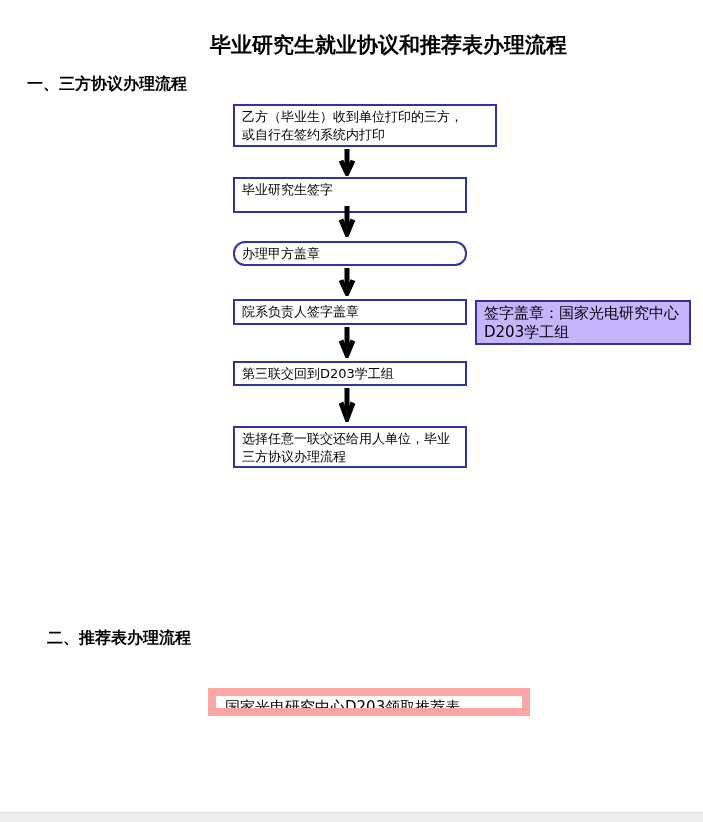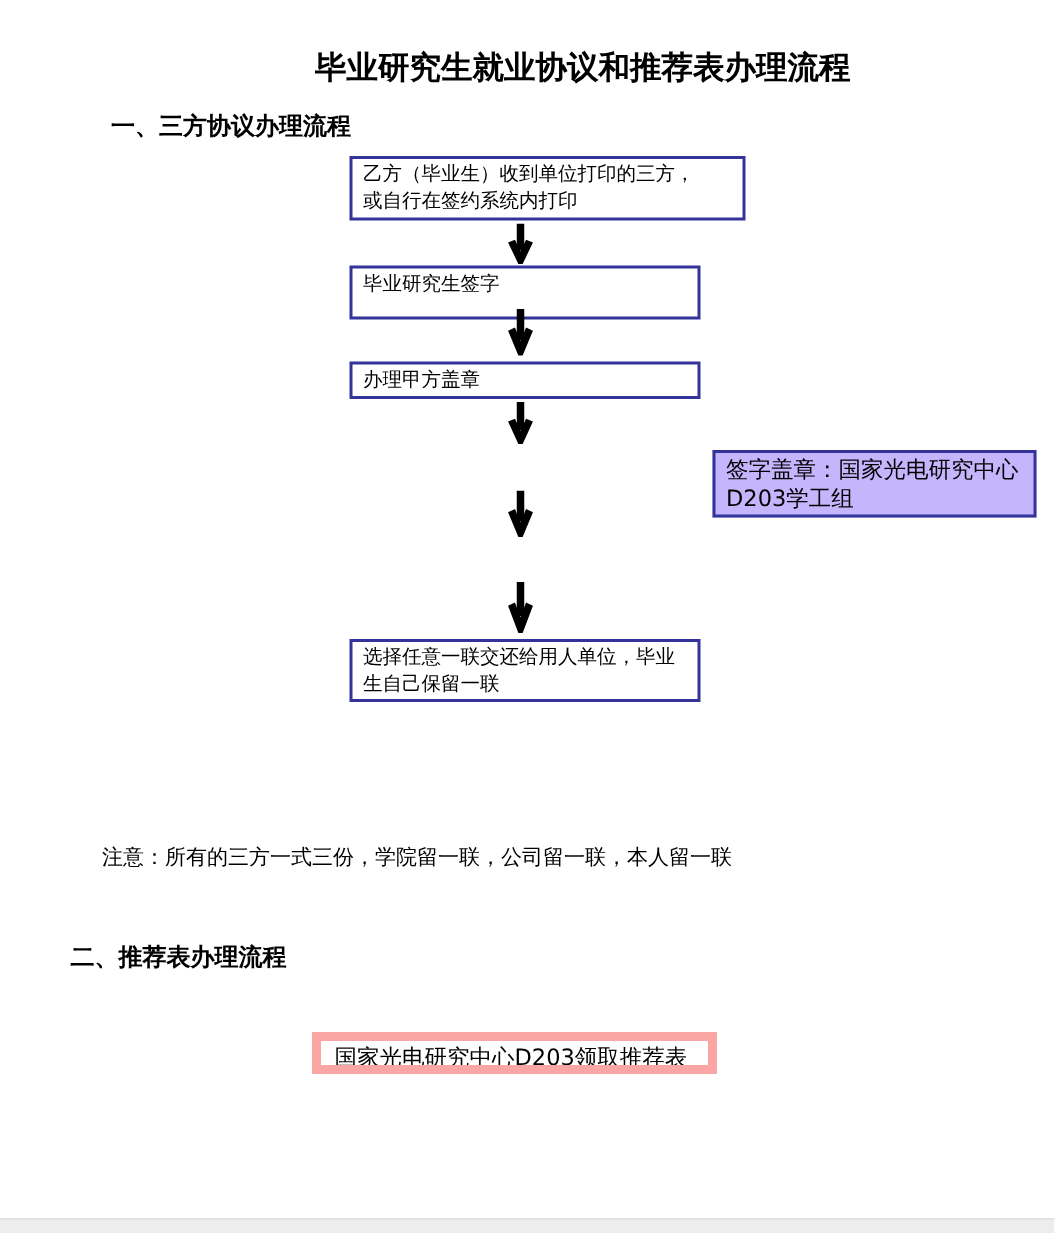--- a/index.html
+++ b/index.html
@@ -18,37 +18,37 @@
     text-align: center;
     font-size: 21px; font-weight: bold;
     letter-spacing: 0px;
     padding-left: 37px;
   }
   .sec-heading {
     position: absolute;
     font-size: 16px; font-weight: bold;
     white-space: nowrap;
   }
-  .h1 { left: 27px; top: 74px; margin-left: 47px; }
+  .h1 { left: 27px; top: 74px; }
   .h2 { left: 47px; top: 628px; }
 
   .fbox {
     position: absolute;
     box-sizing: border-box;
     border: 2px solid #333399;
     background: #ffffff;
     font-size: 13px;
     line-height: 18px;
     padding: 2px 3px 0 7px;
     white-space: pre-line;
     overflow: hidden;
   }
   .b1 { left: 233px; top: 104px; width: 264px; height: 43px; }
   .b2 { left: 233px; top: 177px; width: 234px; height: 36px; }
-  .b3 { left: 233px; top: 241px; width: 234px; height: 25px; }
+  .b3 { left: 233px; top: 241px; width: 234px; height: 25px; border-radius: 12px; }
   .b4 { left: 233px; top: 299px; width: 234px; height: 26px; }
   .b5 { left: 233px; top: 361px; width: 234px; height: 25px; }
   .b6 { left: 233px; top: 426px; width: 234px; height: 42px; }
 
   .side-box {
     position: absolute;
     left: 475px; top: 300px; width: 216px; height: 45px;
     box-sizing: border-box;
     border: 2px solid #333399;
     background: #c4b5fd;
@@ -73,23 +73,23 @@
 
   .note1 {
     position: absolute;
     left: 68px; top: 563px;
     font-size: 14px;
     white-space: nowrap;
   }
 
   .flow2-box {
     position: absolute;
-    left: 208px; top: 688px; width: 270px; height: 28px;
+    left: 208px; top: 688px; width: 322px; height: 28px;
     box-sizing: border-box;
-    border: 6px solid #fca5a5;
+    border: 8px solid #fca5a5;
     background: #ffffff;
     font-size: 15px;
     line-height: 23px;
     padding: 0 4px 0 9px;
     white-space: nowrap;
     overflow: hidden;
   }
 
   .note2 {
     position: absolute;
@@ -138,43 +138,44 @@
 
   <div class="fbox b3">办理甲方盖章</div>
 
   <div class="arrow a3">
     <svg viewBox="0 0 18 30" preserveAspectRatio="none">
       <line x1="9" y1="0" x2="9" y2="20" stroke="#000000" stroke-width="5"></line>
       <polyline points="3,13 9,27 15,13" fill="none" stroke="#000000" stroke-width="5" stroke-linejoin="miter"></polyline>
     </svg>
   </div>
 
+  <div class="fbox b4">院系负责人签字盖章</div>
 
   <div class="side-box">签字盖章：国家光电研究中心
 D203学工组</div>
 
   <div class="arrow a4">
     <svg viewBox="0 0 18 30" preserveAspectRatio="none">
       <line x1="9" y1="0" x2="9" y2="20" stroke="#000000" stroke-width="5"></line>
       <polyline points="3,13 9,27 15,13" fill="none" stroke="#000000" stroke-width="5" stroke-linejoin="miter"></polyline>
     </svg>
   </div>
 
+  <div class="fbox b5">第三联交回到D203学工组</div>
 
   <div class="arrow a5">
     <svg viewBox="0 0 18 30" preserveAspectRatio="none">
       <line x1="9" y1="0" x2="9" y2="20" stroke="#000000" stroke-width="5"></line>
       <polyline points="3,13 9,27 15,13" fill="none" stroke="#000000" stroke-width="5" stroke-linejoin="miter"></polyline>
     </svg>
   </div>
 
   <div class="fbox b6">选择任意一联交还给用人单位，毕业
-生自己保留一联</div>
+三方协议办理流程</div>
 
-  <div class="note1">注意：所有的三方一式三份，学院留一联，公司留一联，本人留一联</div>
 
   <div class="sec-heading h2">二、推荐表办理流程</div>
 
   <div class="flow2-box">国家光电研究中心D203领取推荐表</div>
 
 
   <div class="window-edge"></div>
 
 </div>
 

